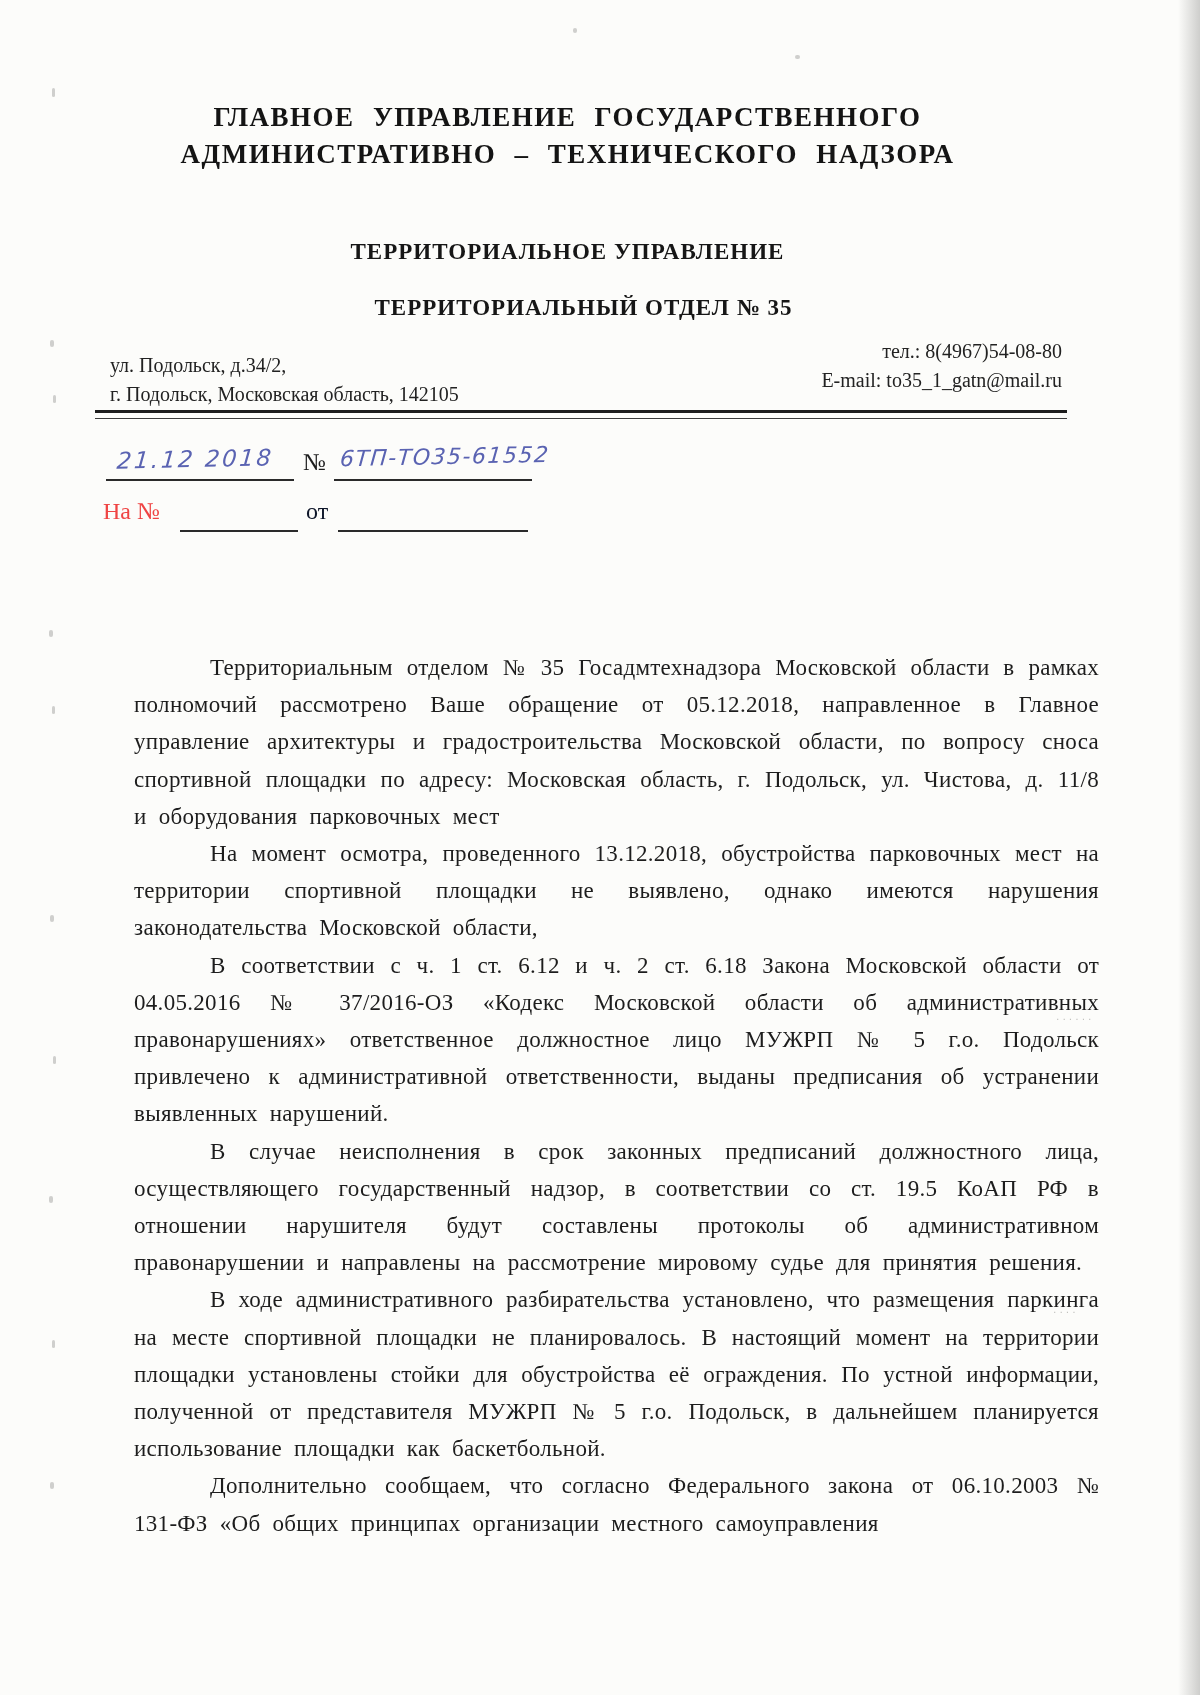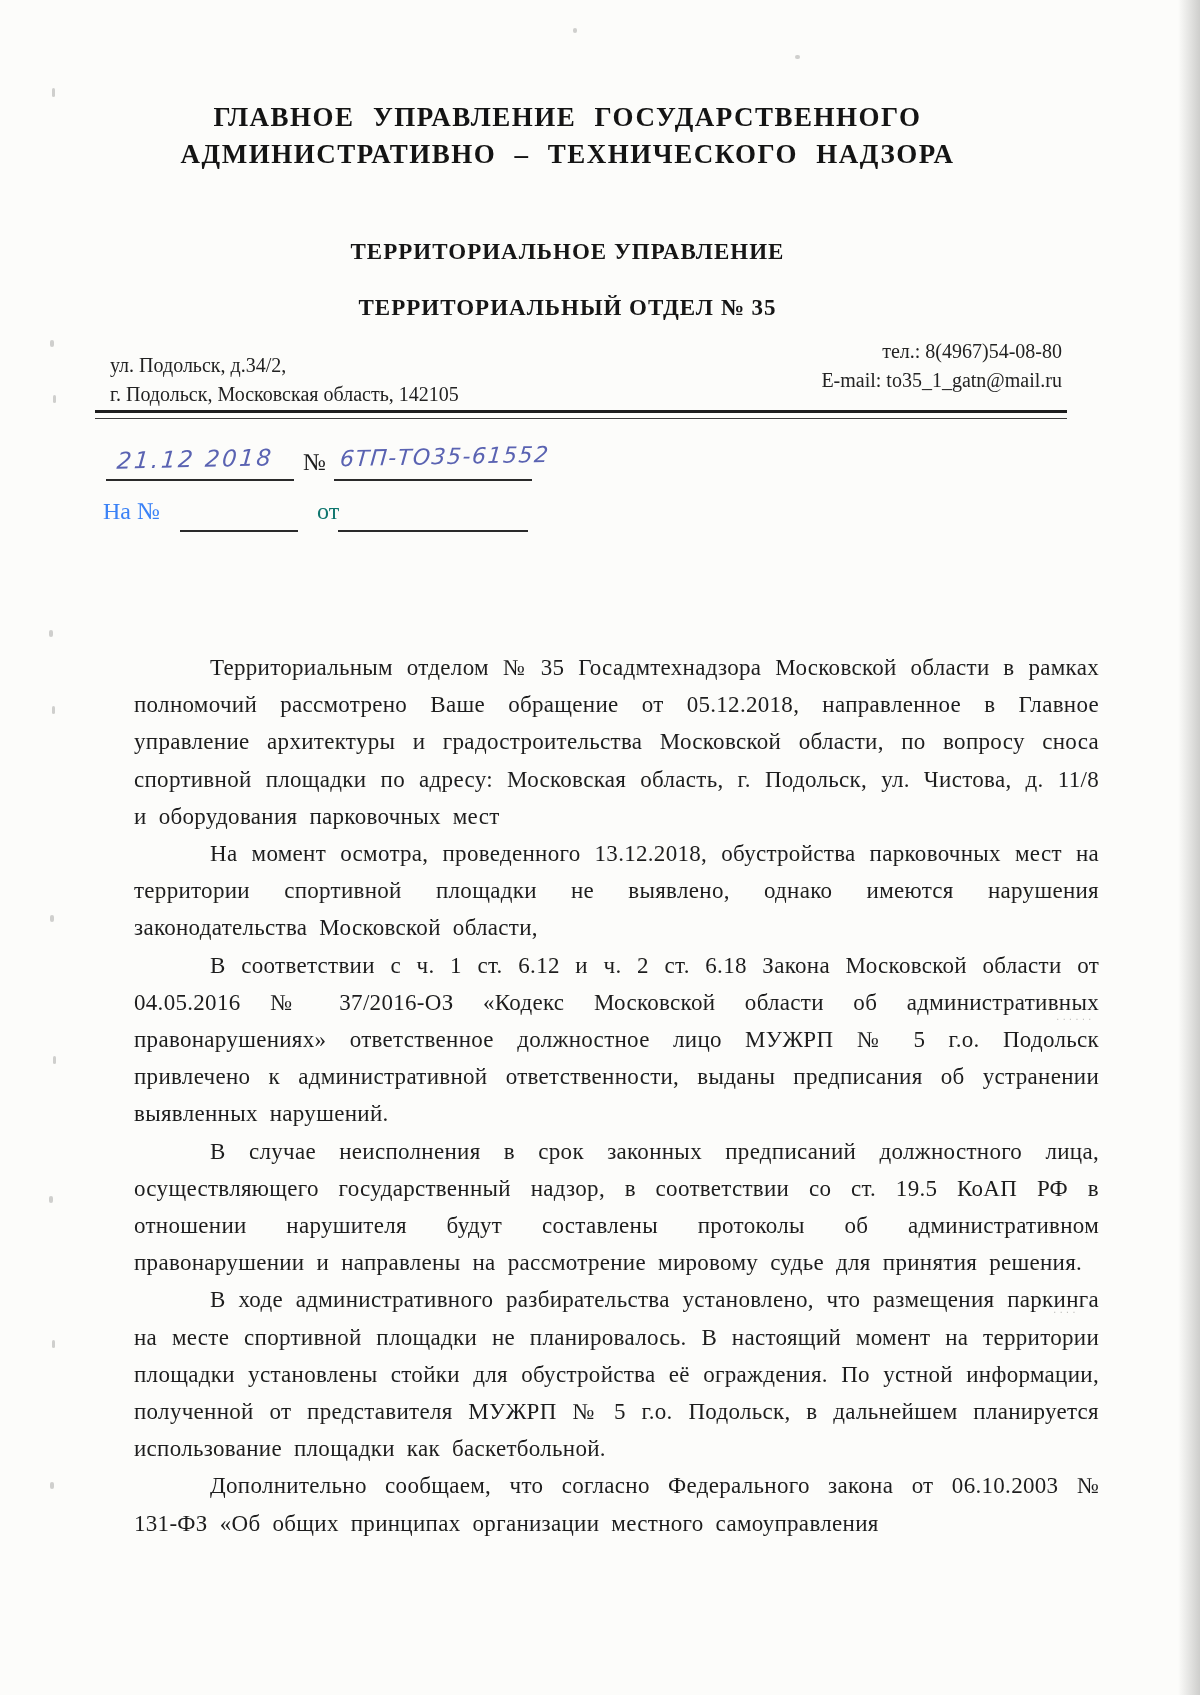--- a/index.html
+++ b/index.html
@@ -21,21 +21,21 @@
     position:absolute;top:99px;left:0;width:1135px;
     text-align:center;font-weight:bold;font-size:27px;line-height:37px;
     letter-spacing:1.5px;word-spacing:10px;color:#141414;
   }
   .subdivision{
     position:absolute;top:239px;left:0;width:1135px;text-align:center;
     font-weight:bold;font-size:23px;letter-spacing:1px;color:#161616;
   }
   .department{
     position:absolute;top:295px;left:0;width:1135px;text-align:center;
-    font-weight:bold;font-size:23px;letter-spacing:1px;color:#161616;
+    font-weight:bold;font-size:23px;letter-spacing:1px;color:#161616;padding-left:16px;
   }
   .contact-left{
     position:absolute;top:351px;left:110px;
     font-size:20px;line-height:29px;color:#222;
   }
   .contact-right{
     position:absolute;top:337px;right:138px;text-align:right;
     font-size:20px;line-height:29px;color:#222;
   }
   .rule{
@@ -46,22 +46,22 @@
     font-family:"DejaVu Sans",sans-serif;font-style:italic;
     color:#5a63b2;font-size:23px;letter-spacing:2.5px;
     transform:rotate(-1.2deg) skewX(-6deg);display:inline-block;
   }
   .ref-date{position:absolute;top:446px;left:117px;}
   .ref-no-label{position:absolute;top:449px;left:303px;font-size:24px;color:#1d1d1d;}
   .ref-number{position:absolute;top:444px;left:340px;font-size:22px;letter-spacing:1.5px;}
   .uline{position:absolute;height:0;border-bottom:2px solid #2a2a2a;}
   .ul-date{top:479px;left:106px;width:188px;}
   .ul-number{top:479px;left:334px;width:198px;}
-  .reply-label{position:absolute;top:498px;left:103px;font-size:24px;color:#3b82f6;}
-  .reply-from{position:absolute;top:498px;left:306px;font-size:24px;color:#0f766e;margin-left:11px;}
+  .reply-label{position:absolute;top:498px;left:103px;font-size:24px;color:#ef4444;}
+  .reply-from{position:absolute;top:498px;left:306px;font-size:24px;color:#0f172a;}
   .ul-reply-no{top:530px;left:180px;width:118px;border-bottom-width:2px;}
   .ul-reply-from{top:530px;left:338px;width:190px;border-bottom-width:2px;}
   .body-text{
     position:absolute;top:649px;left:100px;width:965px;
     font-size:23px;line-height:37.2px;color:#1d1d1d;
     text-align:justify;letter-spacing:0.3px;word-spacing:6px;margin-left:34px;
   }
   .body-text p{margin:0;text-indent:76px;}
   .speck{position:absolute;background:#9a9a96;opacity:0.45;border-radius:2px;}
   .dots{

